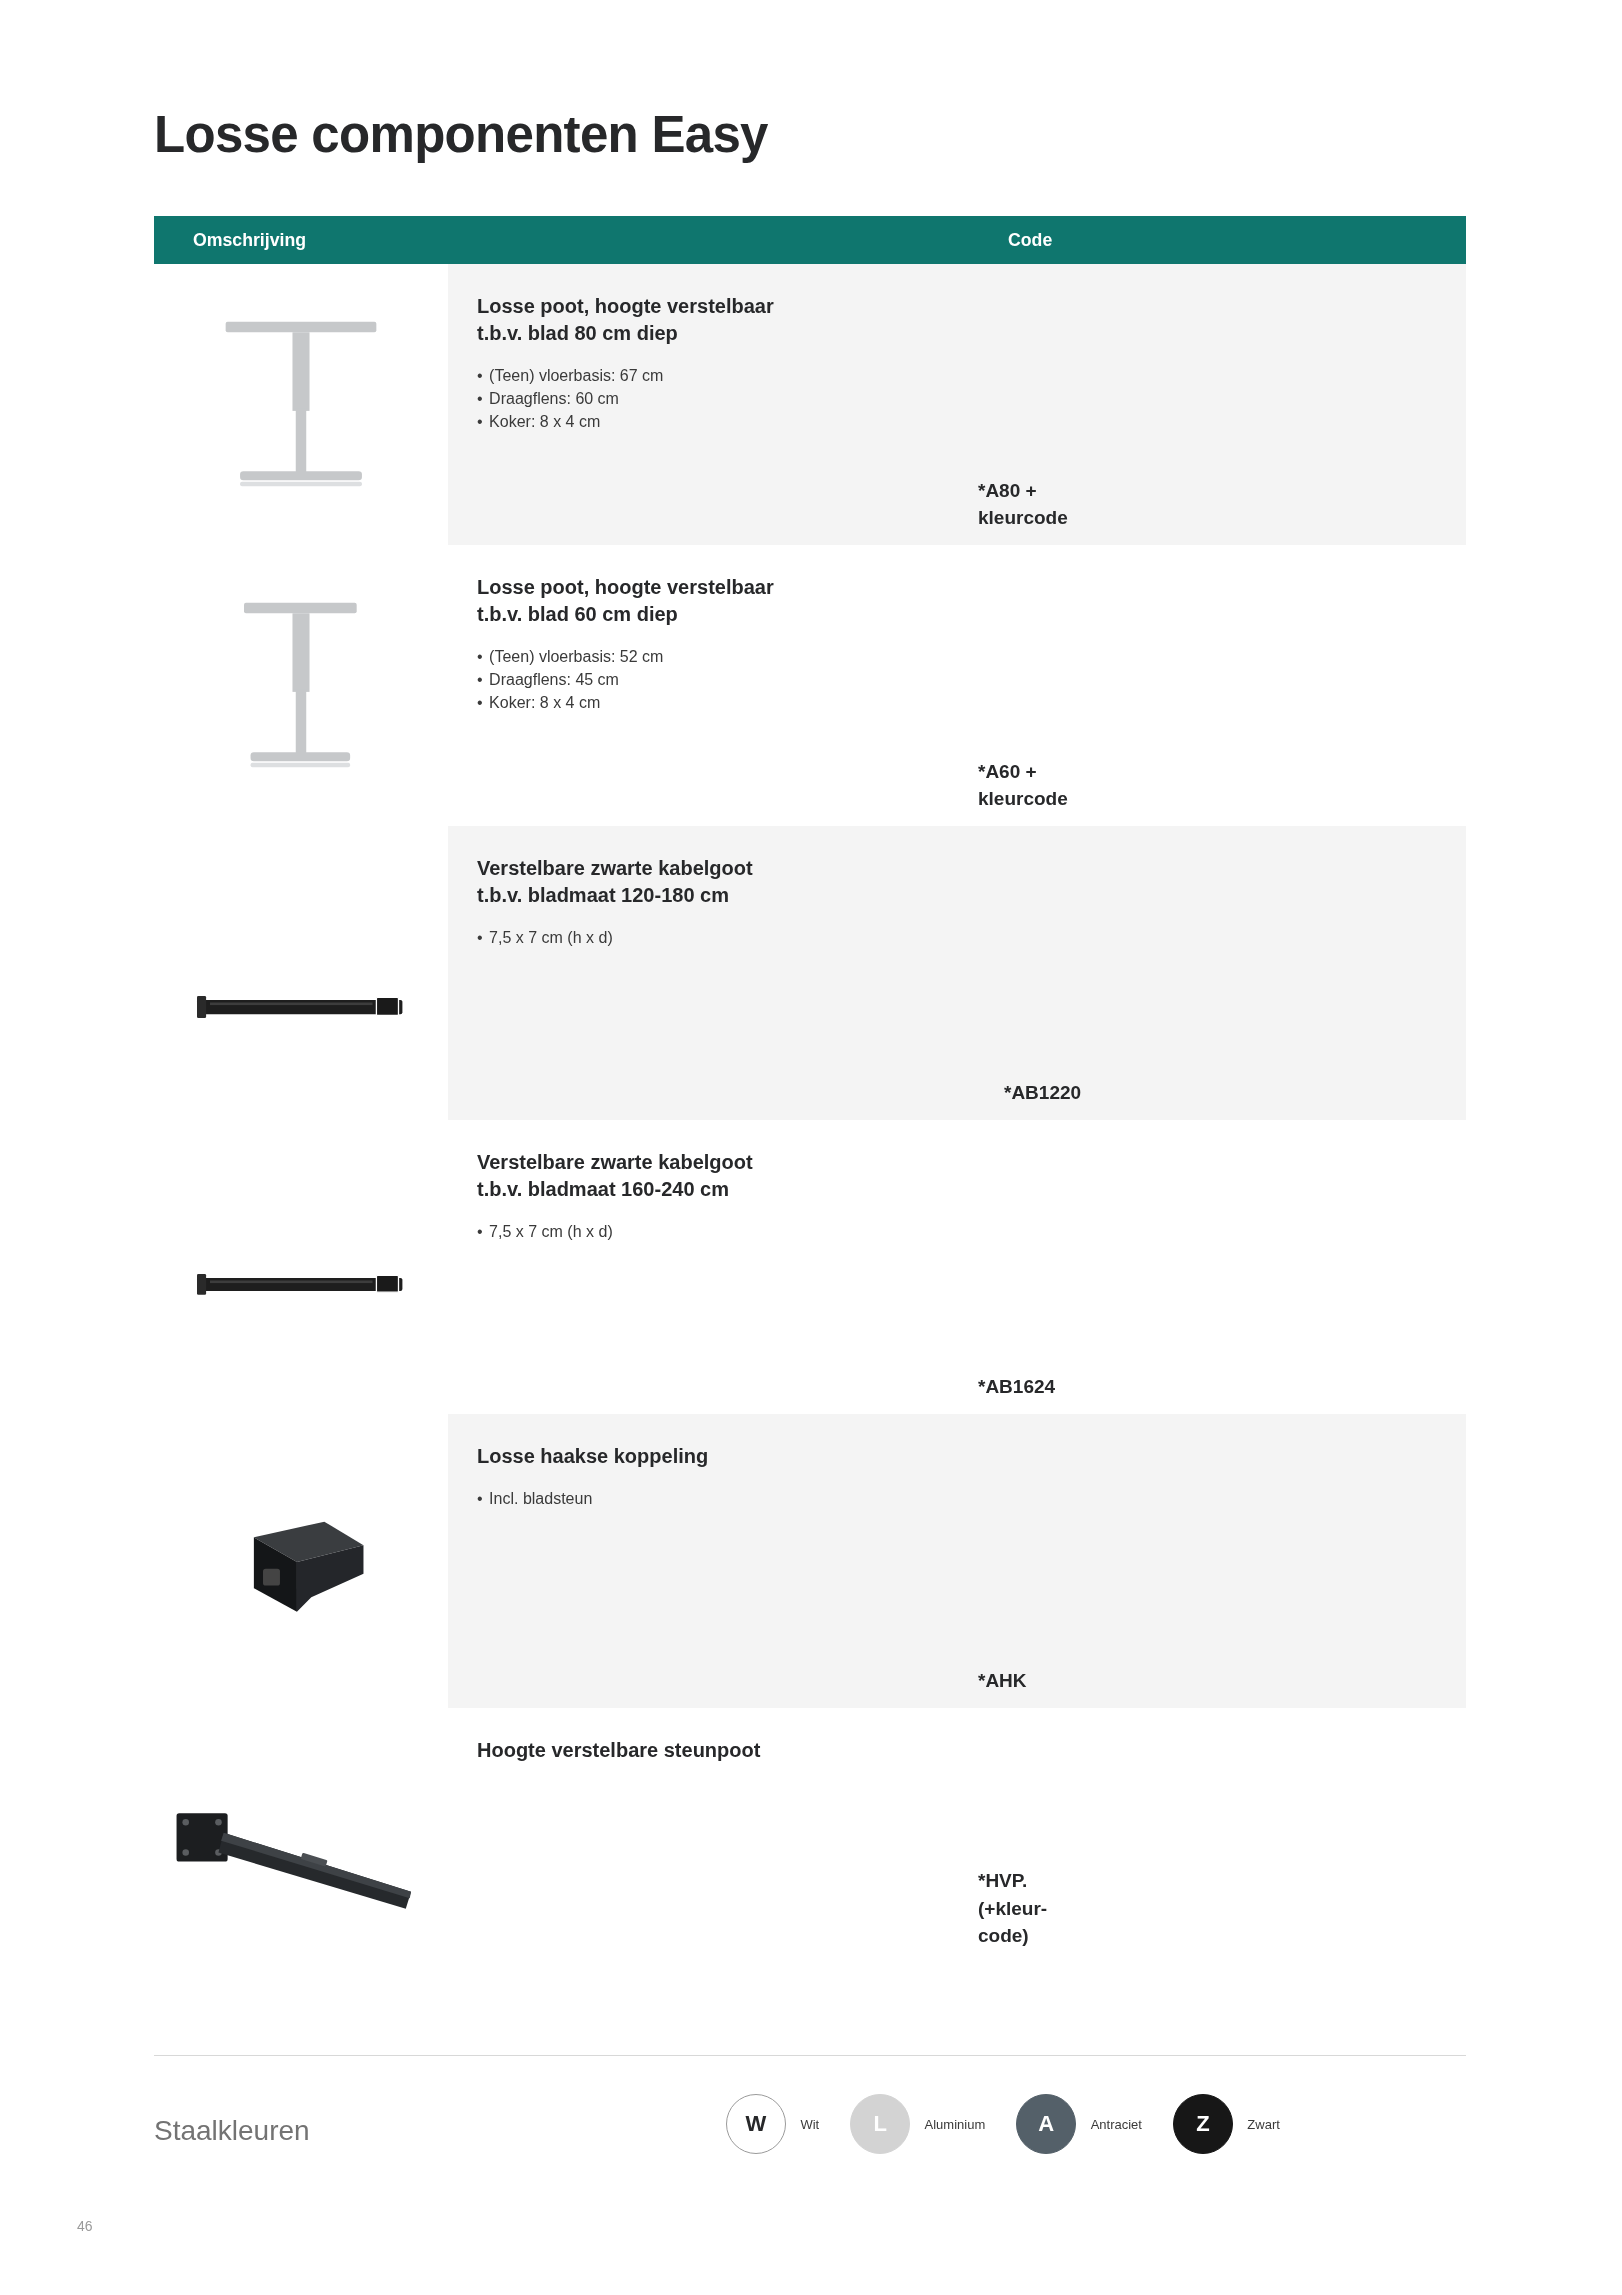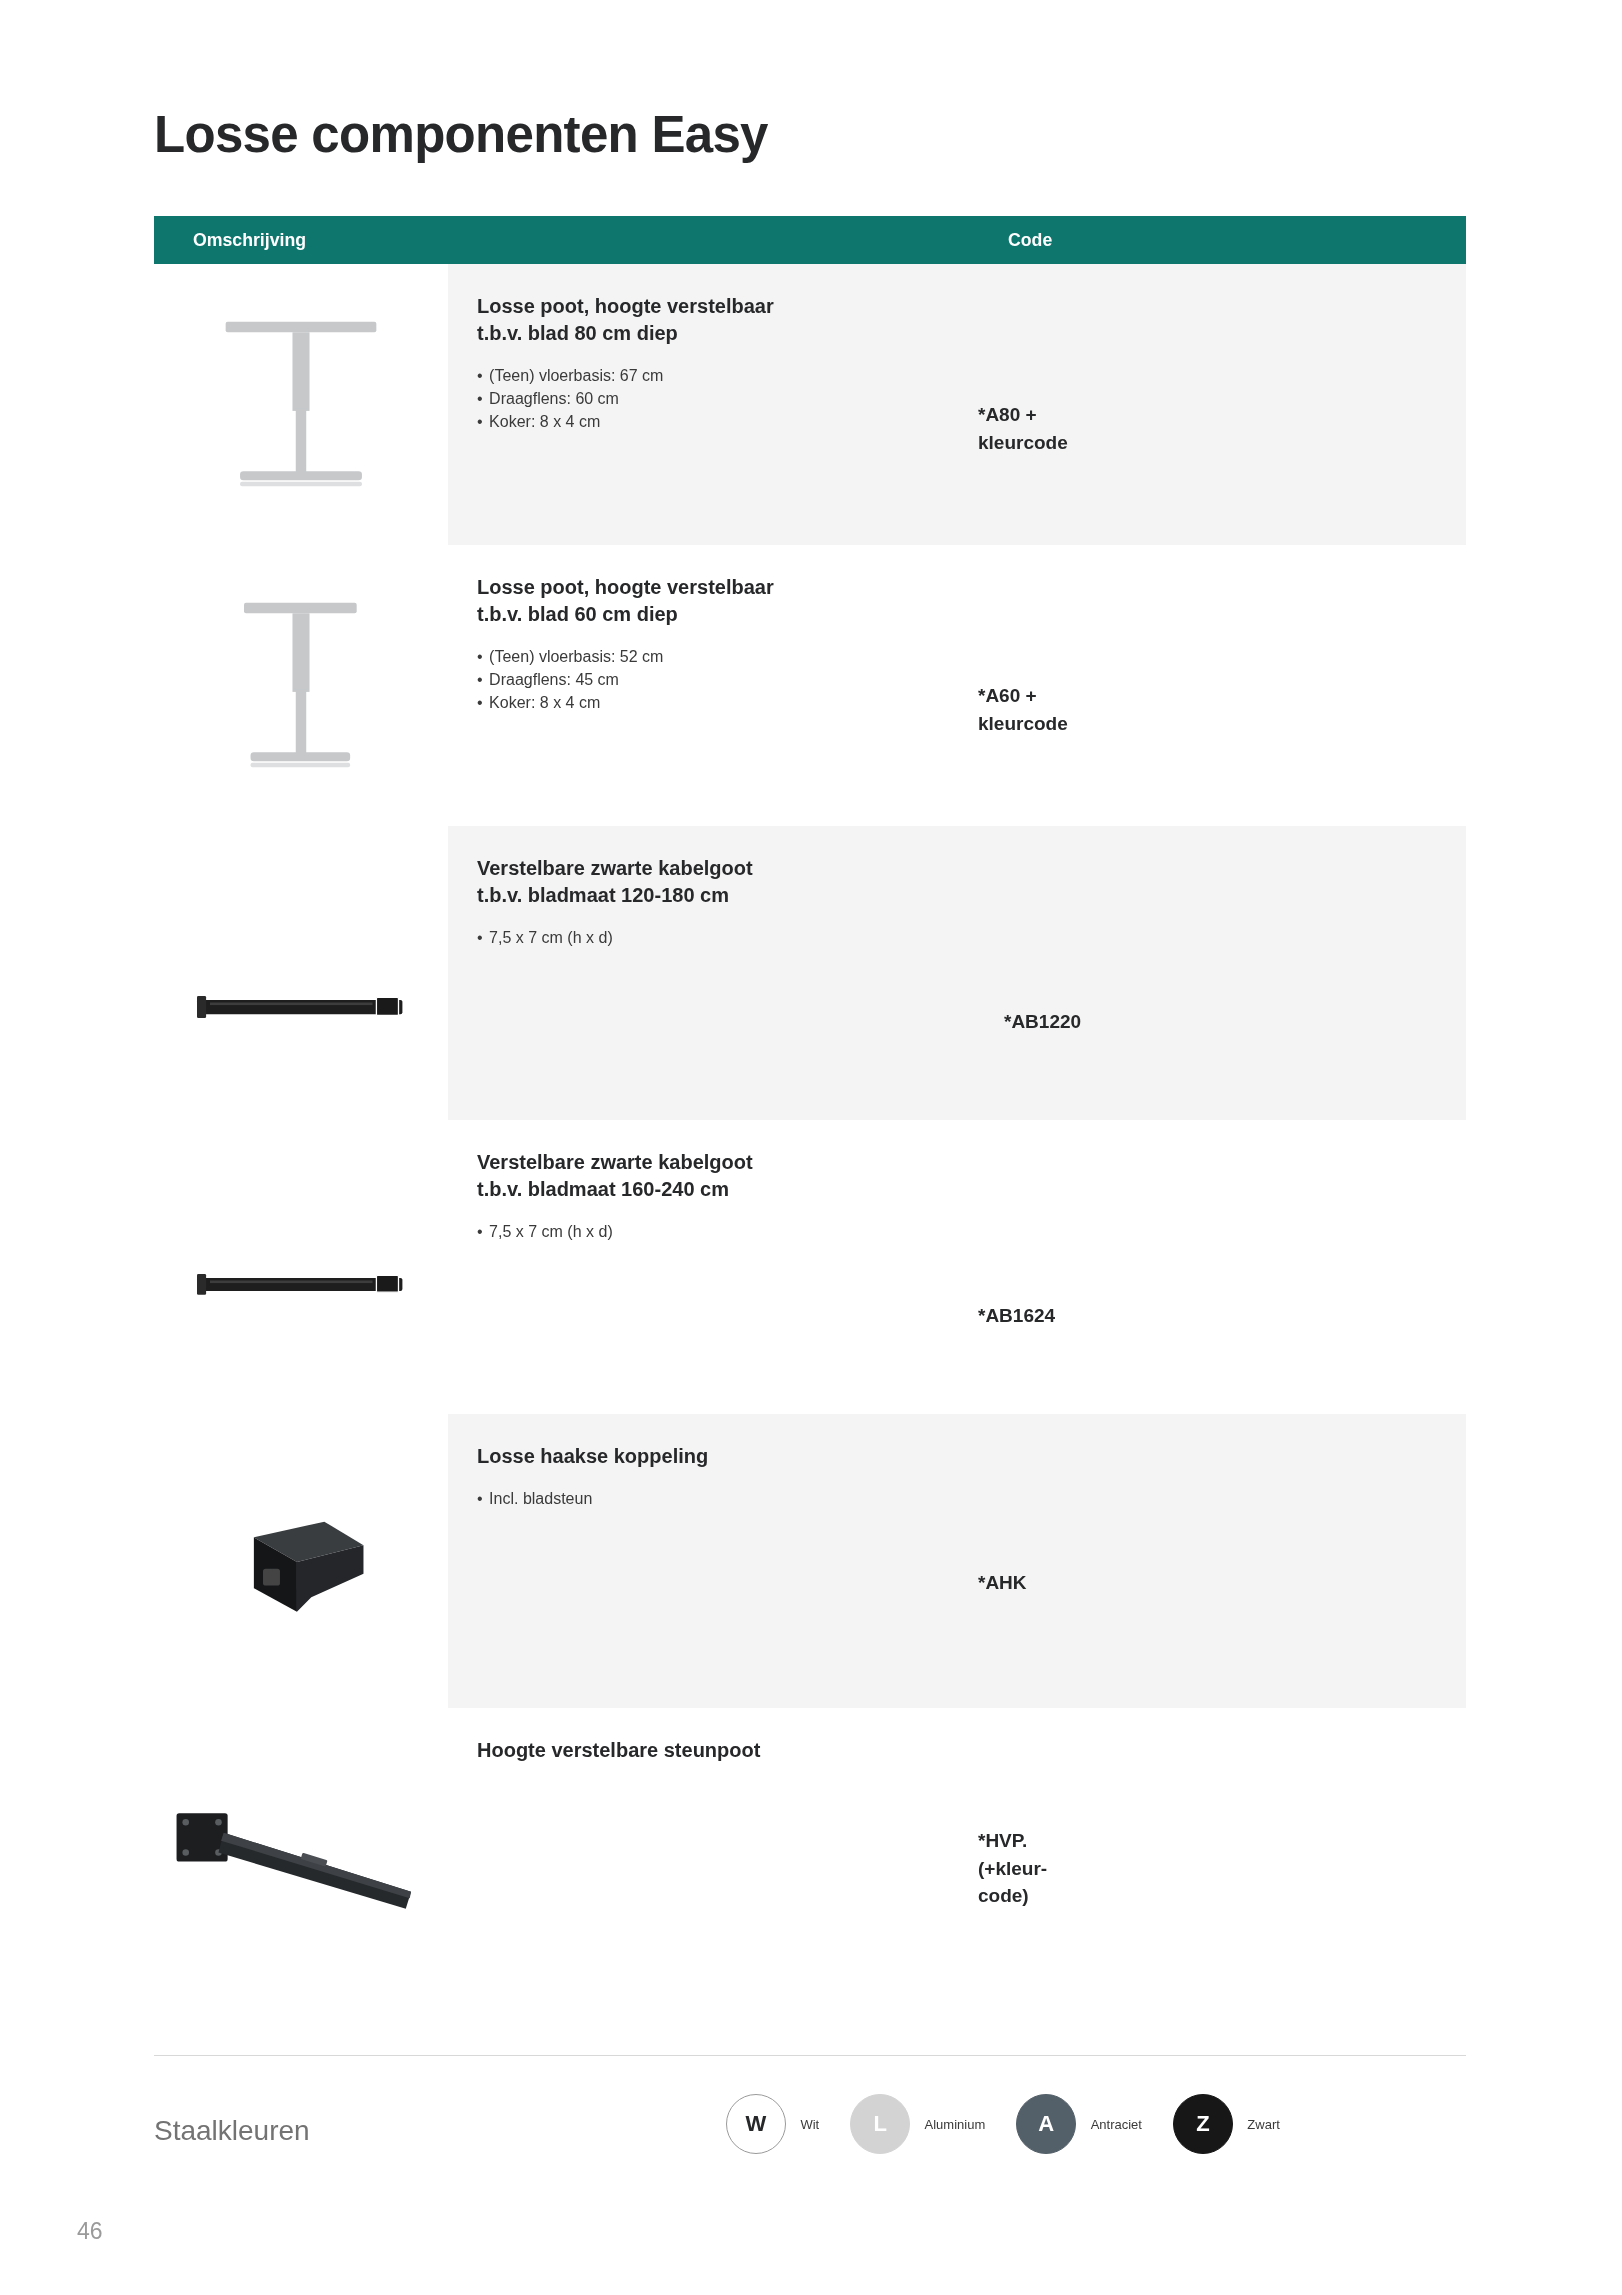--- a/index.html
+++ b/index.html
@@ -74,21 +74,21 @@
     width: 530px;
     flex: 0 0 530px;
     padding: 29px 19.6px 13px 29px;
   }
   .cell-code {
     position: relative;
     width: 488px;
     flex: 0 0 488px;
     padding: 29px 13px 13px 0px;
     display: flex;
-    align-items: center;
+    align-items: flex-end;
   }
   .desc-title {
     font-size: 20px;
     font-weight: bold;
     line-height: 1.35;
     color: #27282a;
   }
   .bullets {
     margin-top: 17px;
     font-size: 16px;
@@ -156,21 +156,21 @@
   }
   .swatch-name {
     margin-left: 14.4px;
     font-size: 13px;
     color: #3a3a3a;
   }
   .page-number {
     position: absolute;
     left: 77px;
     top: 2218px;
-    font-size: 23px;
+    font-size: 14px;
     color: #9a9a9a;
   }
 </style>
 </head>
 <body>
 
 <div class="page">
 
   <h1 class="page-title">Losse componenten Easy</h1>
 

